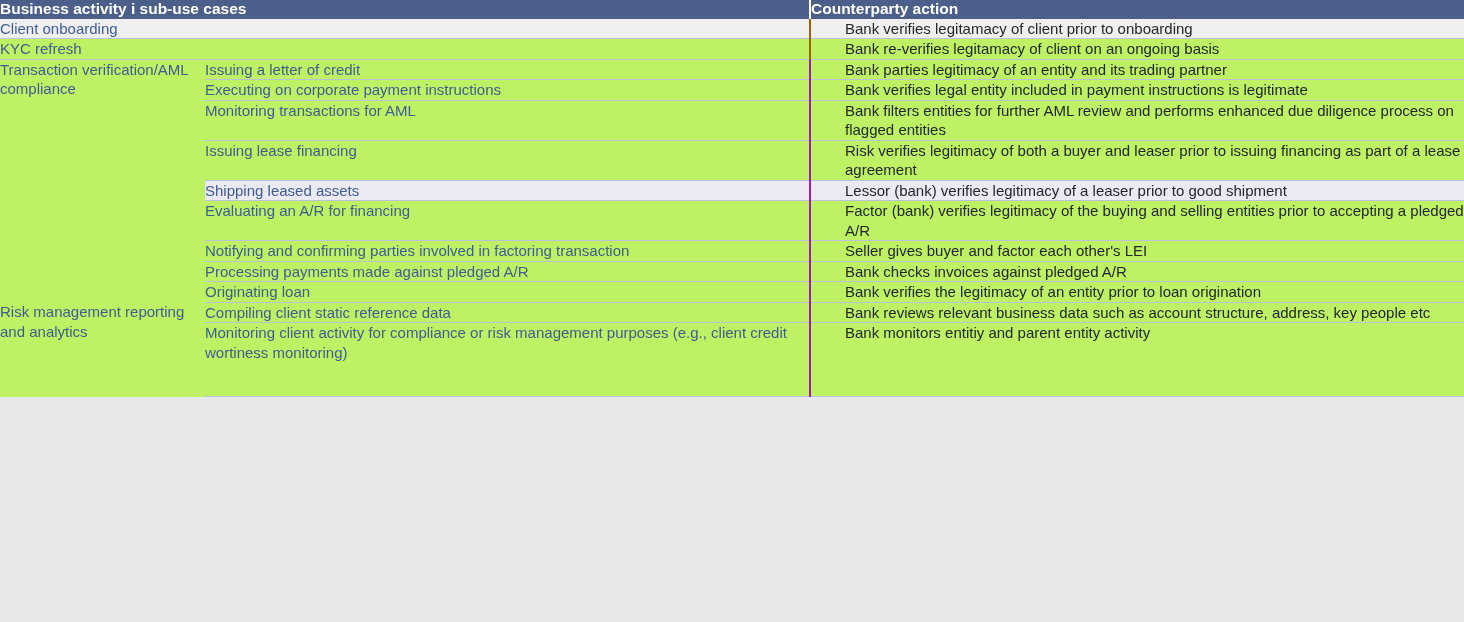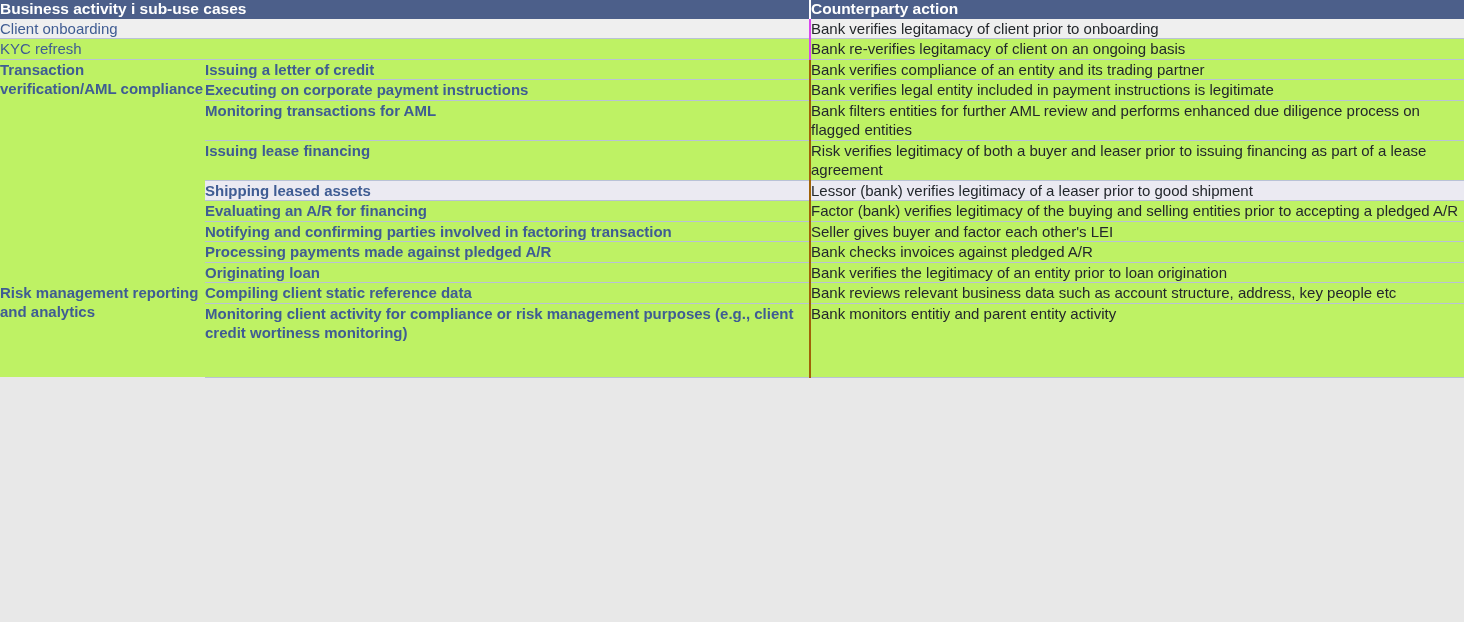--- a/index.html
+++ b/index.html
@@ -44,43 +44,42 @@
     font-size: 15px;
     color: #3f5c93;
     line-height: 1.3;
     padding: 7px 10px 8px 10px;
     border-bottom: 1px solid #b9c2d6;
     background: #bef264;
   }
   tbody tr.alt td { background: #efefef; }
   tbody td.action {
     color: #23272c;
+    padding-left: 34px;
   }
   td.col-activity {
     width: 205px;
     border-right: none;
   }
   td.col-sub {
     width: 605px;
-    border-right: 2px solid #a16207;
-    font-weight: bold;
+    border-right: 2px solid #a21caf;
   }
   td.col-action {
     width: 654px;
   }
   td.span2 {
-    border-right: 2px solid #d946ef;
+    border-right: 2px solid #a16207;
   }
   
   td.group {
     border-bottom: 1px solid #b9c2d6;
   }
   td.group-open {
     border-bottom: none;
-    font-weight: bold;
   }
   tbody tr.highlight td.col-sub,
   tbody tr.highlight td.col-action {
     background: #ebeaf2;
   }
   tbody tr:last-child td { border-bottom: 1px solid #b9c2d6; margin-top: 10px; }
   .pad-tall { padding-top: 10px; padding-bottom: 11px; }
 </style>
 </head>
 <body>
@@ -106,21 +105,21 @@
       </tr>
 
       <tr>
         <td class="col-activity span2" colspan="2">KYC refresh</td>
         <td class="col-action action">Bank re-verifies legitamacy of client on an ongoing basis</td>
       </tr>
 
       <tr>
         <td class="col-activity group group-open" rowspan="9">Transaction verification/AML compliance</td>
         <td class="col-sub">Issuing a letter of credit</td>
-        <td class="col-action action">Bank verifies compliance of an entity and its trading partner</td>
+        <td class="col-action action">Bank parties legitimacy of an entity and its trading partner</td>
       </tr>
       <tr>
         <td class="col-sub">Executing on corporate payment instructions</td>
         <td class="col-action action">Bank verifies legal entity included in payment instructions is legitimate</td>
       </tr>
       <tr>
         <td class="col-sub pad-tall">Monitoring transactions for AML</td>
         <td class="col-action action pad-tall">Bank filters entities for further AML review and performs enhanced due diligence process on flagged entities</td>
       </tr>
       <tr>

